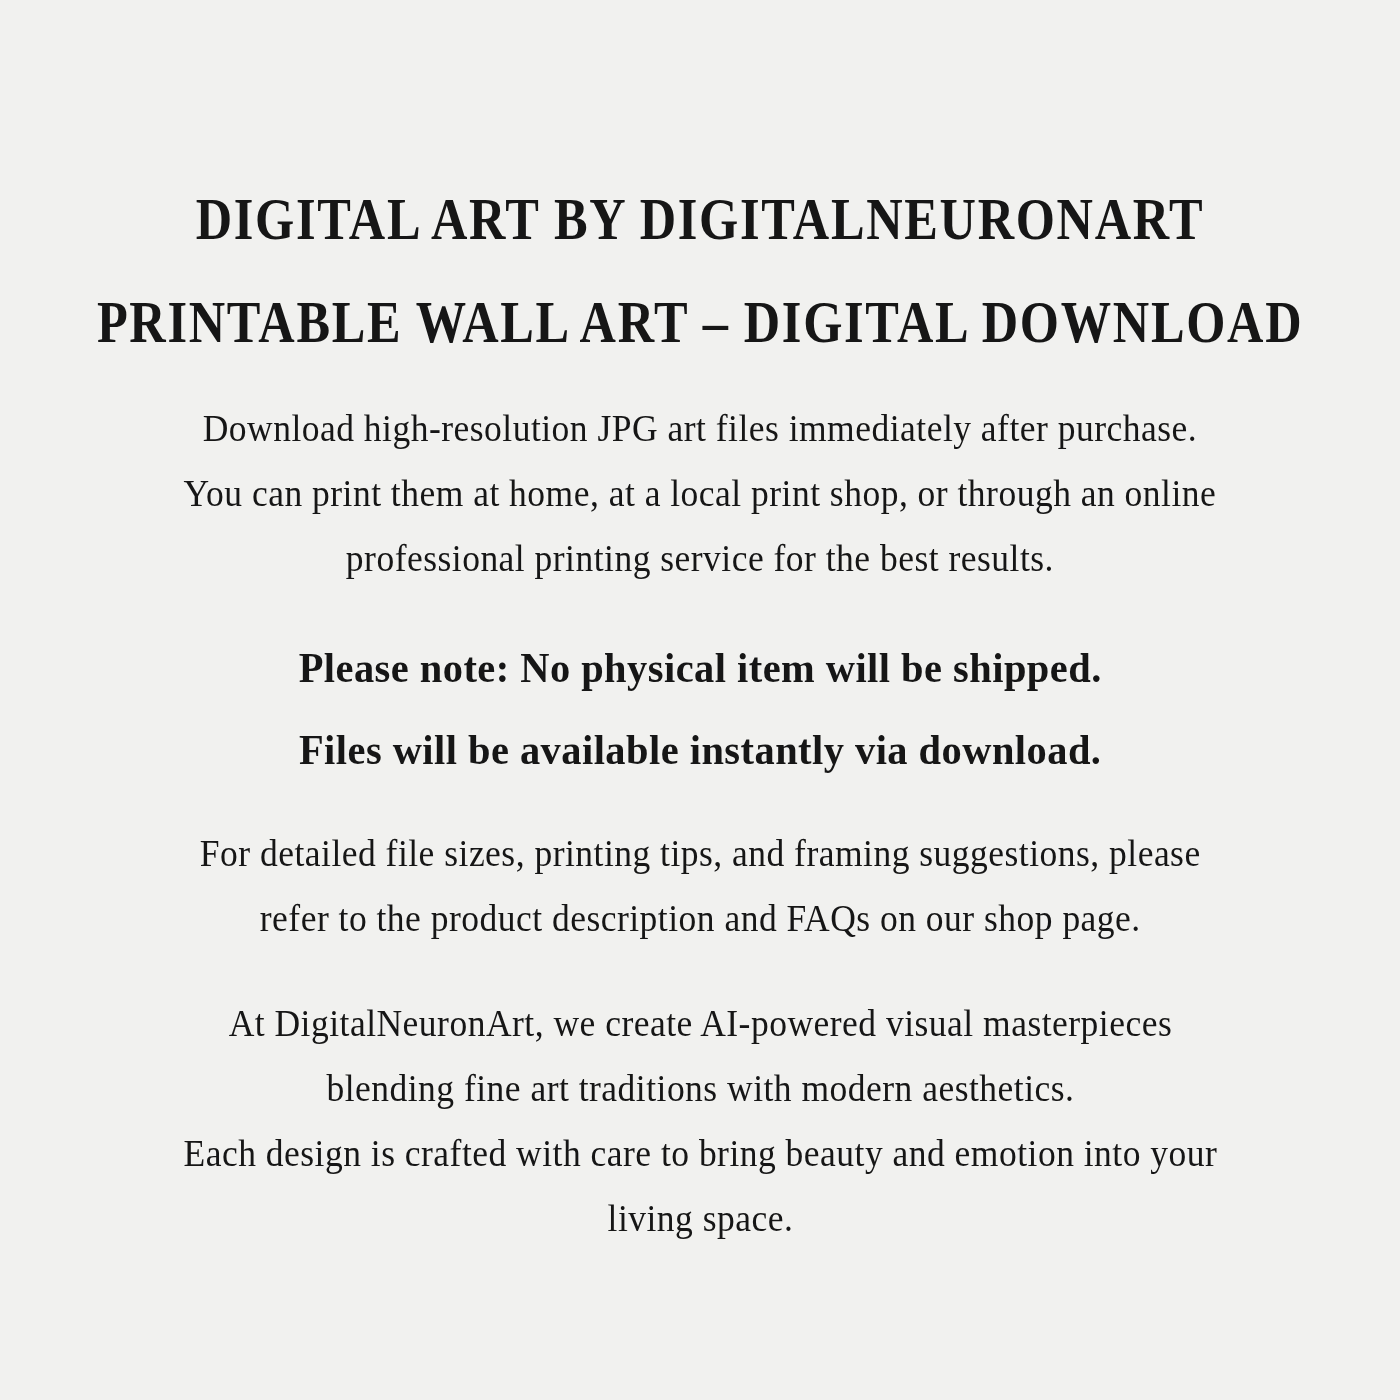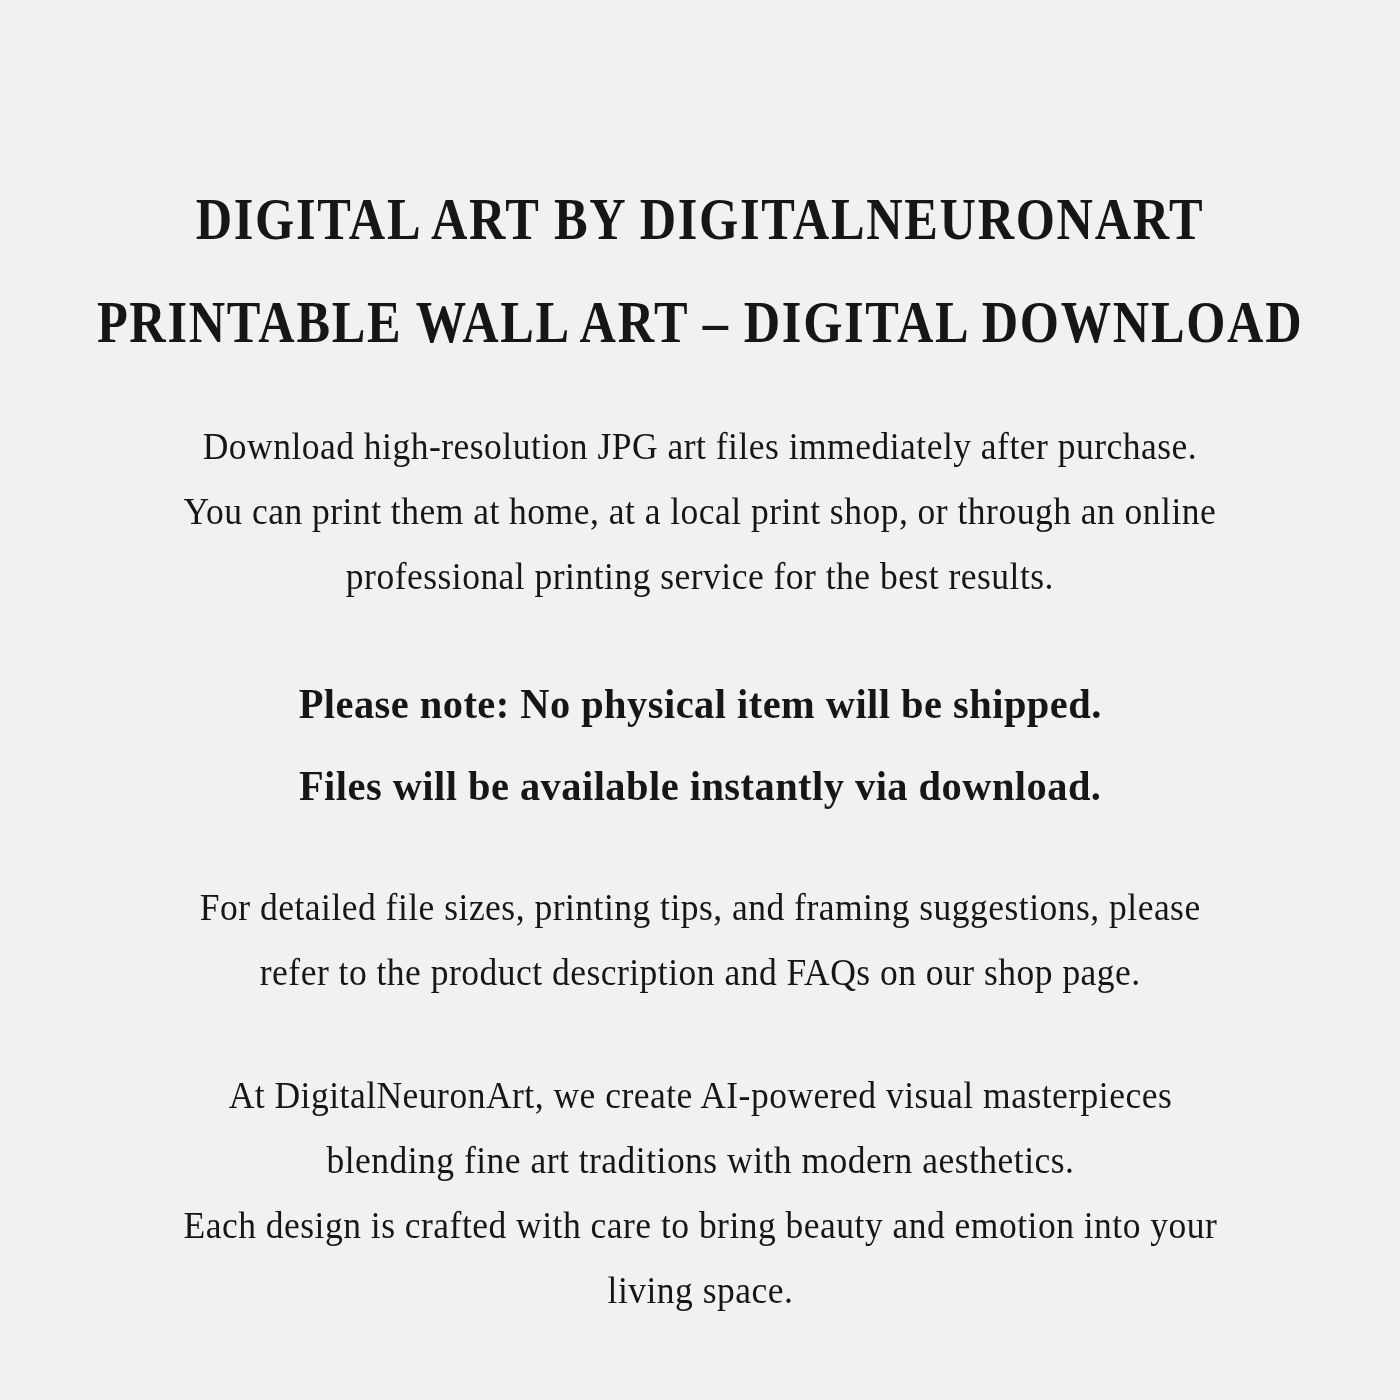--- a/index.html
+++ b/index.html
@@ -16,21 +16,20 @@
     color: #161616;
   }
   .stack {
     position: absolute;
     top: 0;
     left: 0;
     width: 100%;
     display: flex;
     flex-direction: column;
     align-items: center;
-    gap: 18px;
   }
   .title-block {
     margin-top: 168px;
     text-align: center;
     font-weight: 700;
     font-size: 60px;
     line-height: 103px;
     letter-spacing: 2px;
     transform: scaleX(0.84);
     transform-origin: 50% 50%;

